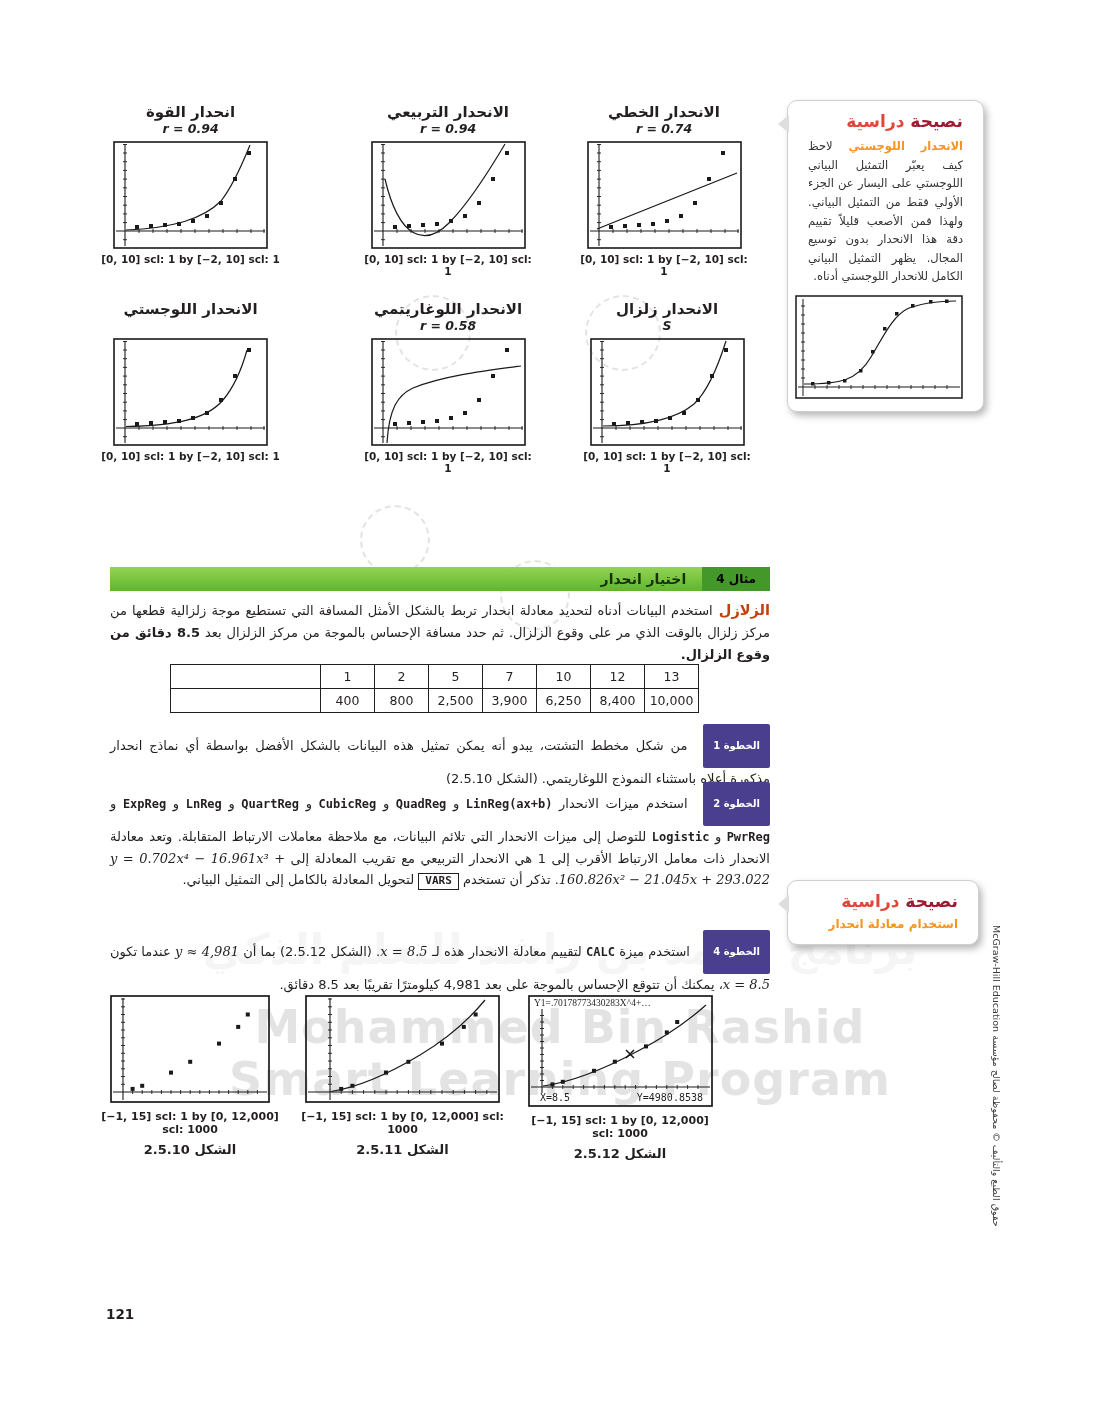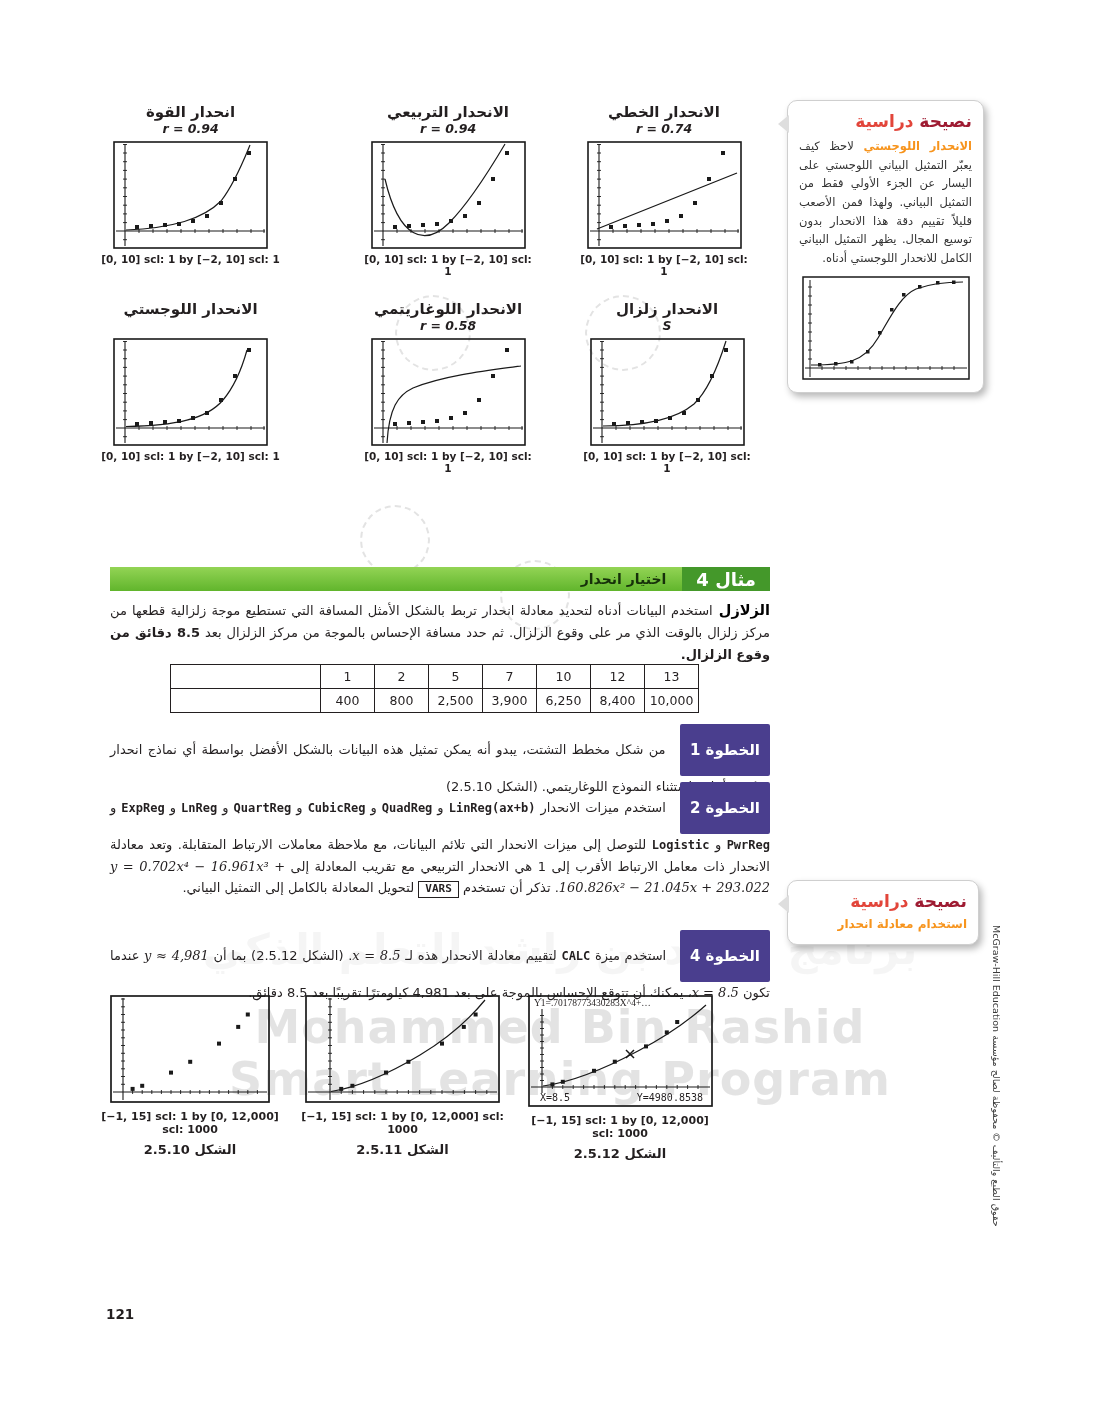--- a/index.html
+++ b/index.html
@@ -9,44 +9,44 @@
   .wm{position:absolute;color:#c9c9c9;font-weight:bold;text-align:center;letter-spacing:1px;z-index:0;white-space:nowrap}
   .wm-circle{position:absolute;border:2px dashed #e3e3e3;border-radius:50%;z-index:0}
   
   .gcell{position:absolute;text-align:center;z-index:2}
   .gtitle{font-weight:bold;font-size:15px;direction:rtl}
   .gr{font-weight:bold;font-style:italic;font-size:12.5px;height:18px;direction:ltr}
   .gcap{font-weight:bold;font-size:10.5px;margin-top:4px;direction:ltr}
   .gsvg{display:block;margin:2px auto 0}
   
   .tipbox{position:absolute;background:#fff;border:1px solid #cfcfcf;border-radius:10px;
-          box-shadow:3px 4px 7px rgba(0,0,0,.28);padding:10px 11px;direction:rtl;text-align:right;z-index:3}
+          box-shadow:3px 4px 7px rgba(0,0,0,.28);padding:10px 20px;direction:rtl;text-align:right;z-index:3}
   .tipbox .tail{position:absolute;left:-10px;top:14px;width:0;height:0;
           border-top:9px solid transparent;border-bottom:9px solid transparent;border-right:11px solid #dedede}
   .tiptitle{font-size:17px;font-weight:bold;margin-bottom:6px}
   .tt-a{color:#9e1b32}
   .tt-b{color:#e2453a}
   .tipbody{font-size:11.5px;line-height:1.62;color:#333;text-align:justify}
   .tip-lead{color:#f7941d;font-weight:bold}
   .tiplead-line{color:#f7941d;font-weight:bold;font-size:12px;margin-bottom:3px}
   
   .par{position:absolute;direction:rtl;text-align:justify;font-size:13px;line-height:1.62;color:#231f20;z-index:2}
   .bold{font-weight:bold}
-  .lead-red{color:#000000;font-weight:bold;font-size:14.5px}
+  .lead-red{color:#c2410c;font-weight:bold;font-size:14.5px}
   .code{font-family:"DejaVu Sans Mono",monospace;font-weight:bold;font-size:12px;direction:ltr;unicode-bidi:isolate}
   .eq{font-family:"DejaVu Serif",serif;font-style:italic;font-size:13px;direction:ltr;unicode-bidi:isolate}
   .key{font-family:"DejaVu Sans Mono",monospace;font-size:11px;font-weight:bold;border:1.5px solid #231f20;
        padding:0 6px;direction:ltr;unicode-bidi:isolate;display:inline-block;line-height:1.35;background:#fff}
   
   .exbar{position:absolute;left:110px;top:567px;width:660px;height:24px;display:flex;align-items:stretch;
          direction:rtl;background:linear-gradient(180deg,#93d455,#61b52c);z-index:2}
-  .exbadge{background:#44982a;color:#ffffff;font-weight:bold;font-size:18px;padding:0 14px;display:flex;align-items:center}
+  .exbadge{background:#44982a;color:#000000;font-weight:bold;font-size:12px;padding:0 14px;display:flex;align-items:center}
   .extitle{font-weight:bold;font-size:14px;color:#16300a;display:flex;align-items:center;margin-right:16px}
   
-  .step-label{display:inline-block;background:#4a3e8e;color:#fff;font-weight:bold;font-size:15px;
+  .step-label{display:inline-block;background:#4a3e8e;color:#fff;font-weight:bold;font-size:10px;
               padding:14px 10px;border-radius:2px;margin-left:9px;vertical-align:middle}
   
   table.data{position:absolute;left:170px;top:664px;border-collapse:collapse;direction:ltr;z-index:2}
   table.data td{border:1px solid #231f20;text-align:center;font-size:12.5px;padding:3px 4px;height:24px;background:#fff}
   td.hd{background:#00a3a4;color:#fff;font-weight:bold;width:150px;direction:rtl;font-size:11.5px}
   td.num{width:54px}
   
   .calc-screen{position:absolute;z-index:2}
   .calc-topline{position:absolute;top:3px;left:6px;right:4px;font-family:Liberation Serif, serif;
                 font-size:9.5px;white-space:nowrap;overflow:hidden;direction:ltr}

